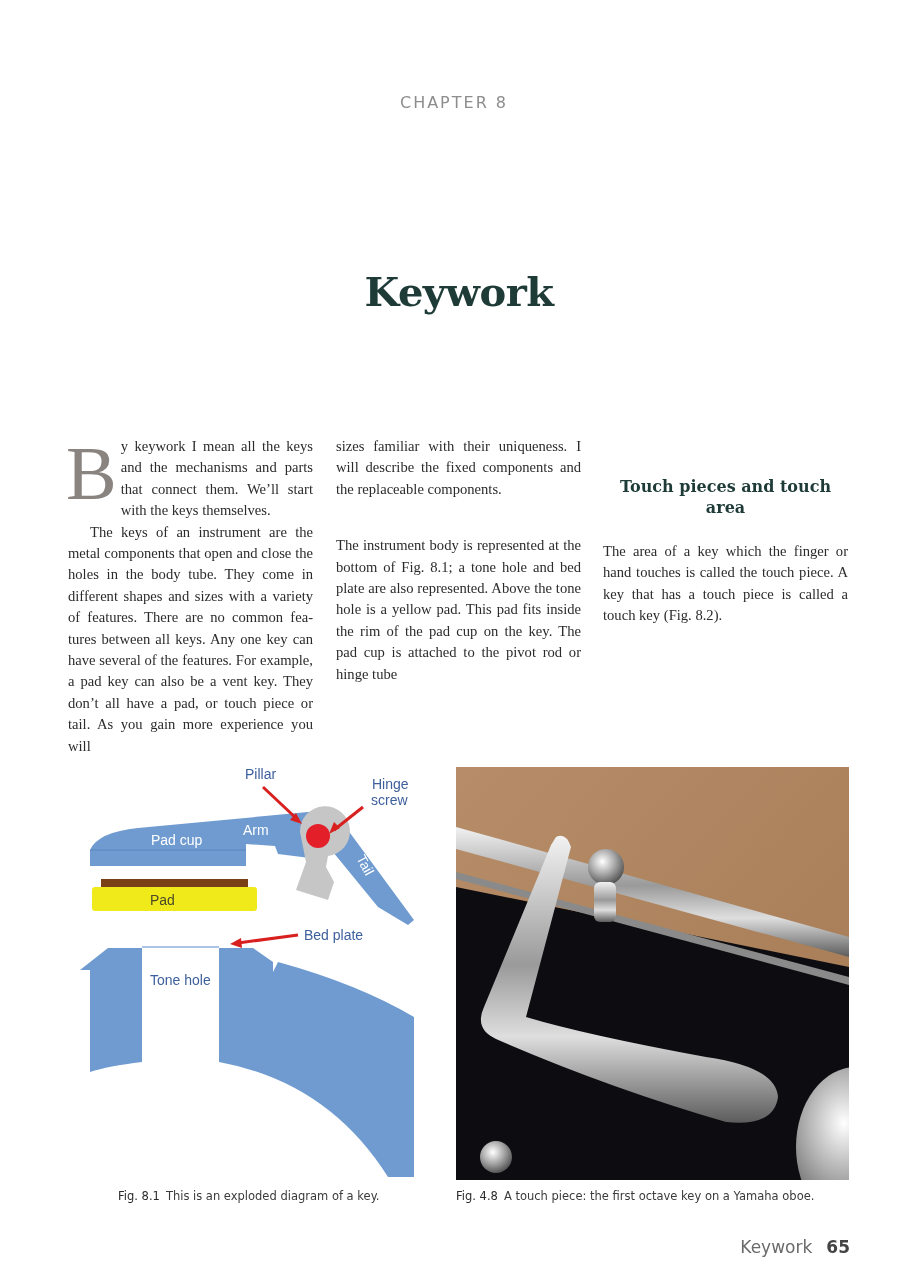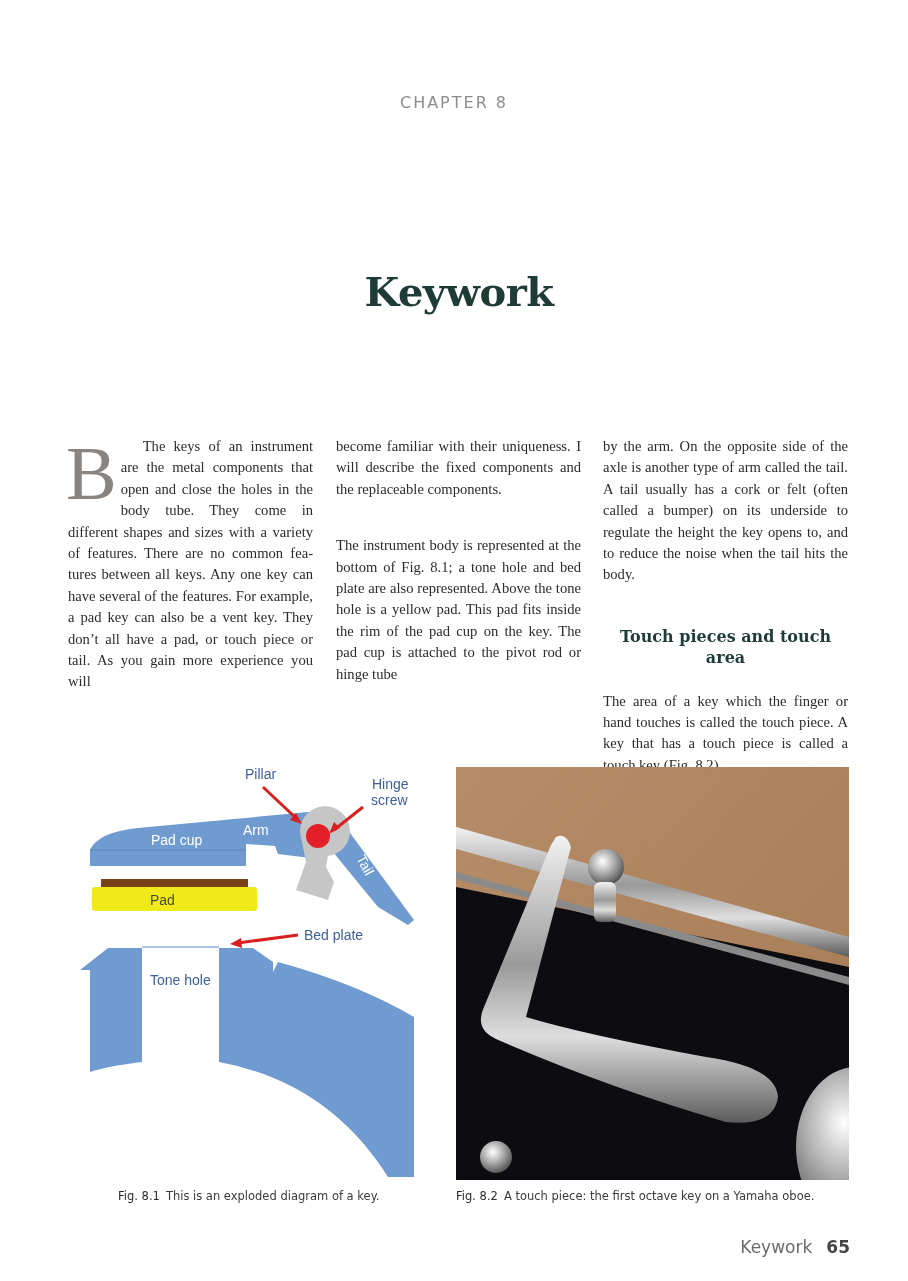--- a/index.html
+++ b/index.html
@@ -85,31 +85,30 @@
 </style>
 </head>
 <body>
 
 <div class="page">
 
   <div class="chapter-label">CHAPTER 8</div>
   <div class="chapter-title">Keywork</div>
 
   <div class="col col1">
-    <p><span class="dropcap">B</span></p>
+    <p><span class="dropcap">B</span><span>y keywork I mean all the keys and the mechanisms and parts that connect them. We’ll start with the keys themselves.</span></p>
     <p class="indent" id="p2a">The keys of an instrument are the metal components that open and close the holes in the body tube. They come in different shapes and sizes with a variety of features. There are no common fea­tures between all keys. Any one key can have several of the features. For example, a pad key can also be a vent key. They don’t all have a pad, or touch piece or tail. As you gain more experience you will</p>
   </div>
 
   <div class="col col2">
-    <p id="p2b">become familiar with their uniqueness. I will describe the fixed components and the replaceable components.</p>
+    <p id="p2b">sizes familiar with their uniqueness. I will describe the fixed components and the replaceable components.</p>
     <p class="h-parts-after" style="margin-top:35px" id="p3a">The instrument body is represented at the bottom of Fig. 8.1; a tone hole and bed plate are also represented. Above the tone hole is a yellow pad. This pad fits inside the rim of the pad cup on the key. The pad cup is attached to the pivot rod or hinge tube</p>
   </div>
 
   <div class="col col3">
-    <p id="p3b">by the arm. On the opposite side of the axle is another type of arm called the tail. A tail usually has a cork or felt (often called a bumper) on its underside to regulate the height the key opens to, and to reduce the noise when the tail hits the body.</p>
     <div class="section-head h-touch">Touch pieces and touch area</div>
     <p>The area of a key which the finger or hand touches is called the touch piece. A key that has a touch piece is called a touch key (Fig. 8.2).</p>
   </div>
 
   <div class="fig1">
     <svg viewBox="0 0 345 420" xmlns="http://www.w3.org/2000/svg">
 
       <path d="M2 208 L30 186 L64 186 L64 300 Q30 304 12 310 L12 208 Z" fill="#6f9bd0"></path>
       <path d="M141 186 L175 186 L195 200 L195 210 L200 200 Q280 222 336 255 L336 415 L310 415 Q250 320 141 300 Z" fill="#6f9bd0"></path>
       <line x1="64" y1="185" x2="141" y2="185" stroke="#8db0dc" stroke-width="1.5"></line>
@@ -173,19 +172,19 @@
       <path d="M100 70 Q110 65 115 80 L70 250 Q130 268 250 290 Q320 300 322 330 Q318 360 270 355 Q150 320 40 272 Q18 262 28 240 L95 78 Z" fill="url(#silver)"></path>
       <ellipse cx="400" cy="380" rx="60" ry="80" fill="url(#ball)"></ellipse>
       <circle cx="40" cy="390" r="16" fill="url(#ball)"></circle>
     </svg>
   </div>
 
   <div class="caption cap1">
     <span class="fignum">Fig. 8.1</span><span>This is an exploded diagram of a key.</span>
   </div>
   <div class="caption cap2">
-    <span class="fignum">Fig. 8.2</span><span>A touch piece: the first octave key on a Yamaha oboe.</span>
+    <span class="fignum">Fig. 4.8</span><span>A touch piece: the first octave key on a Yamaha oboe.</span>
   </div>
 
   <div class="footer">
     <span>Keywork</span><span class="pg">65</span>
   </div>
 </div>
 
 </body></html>

